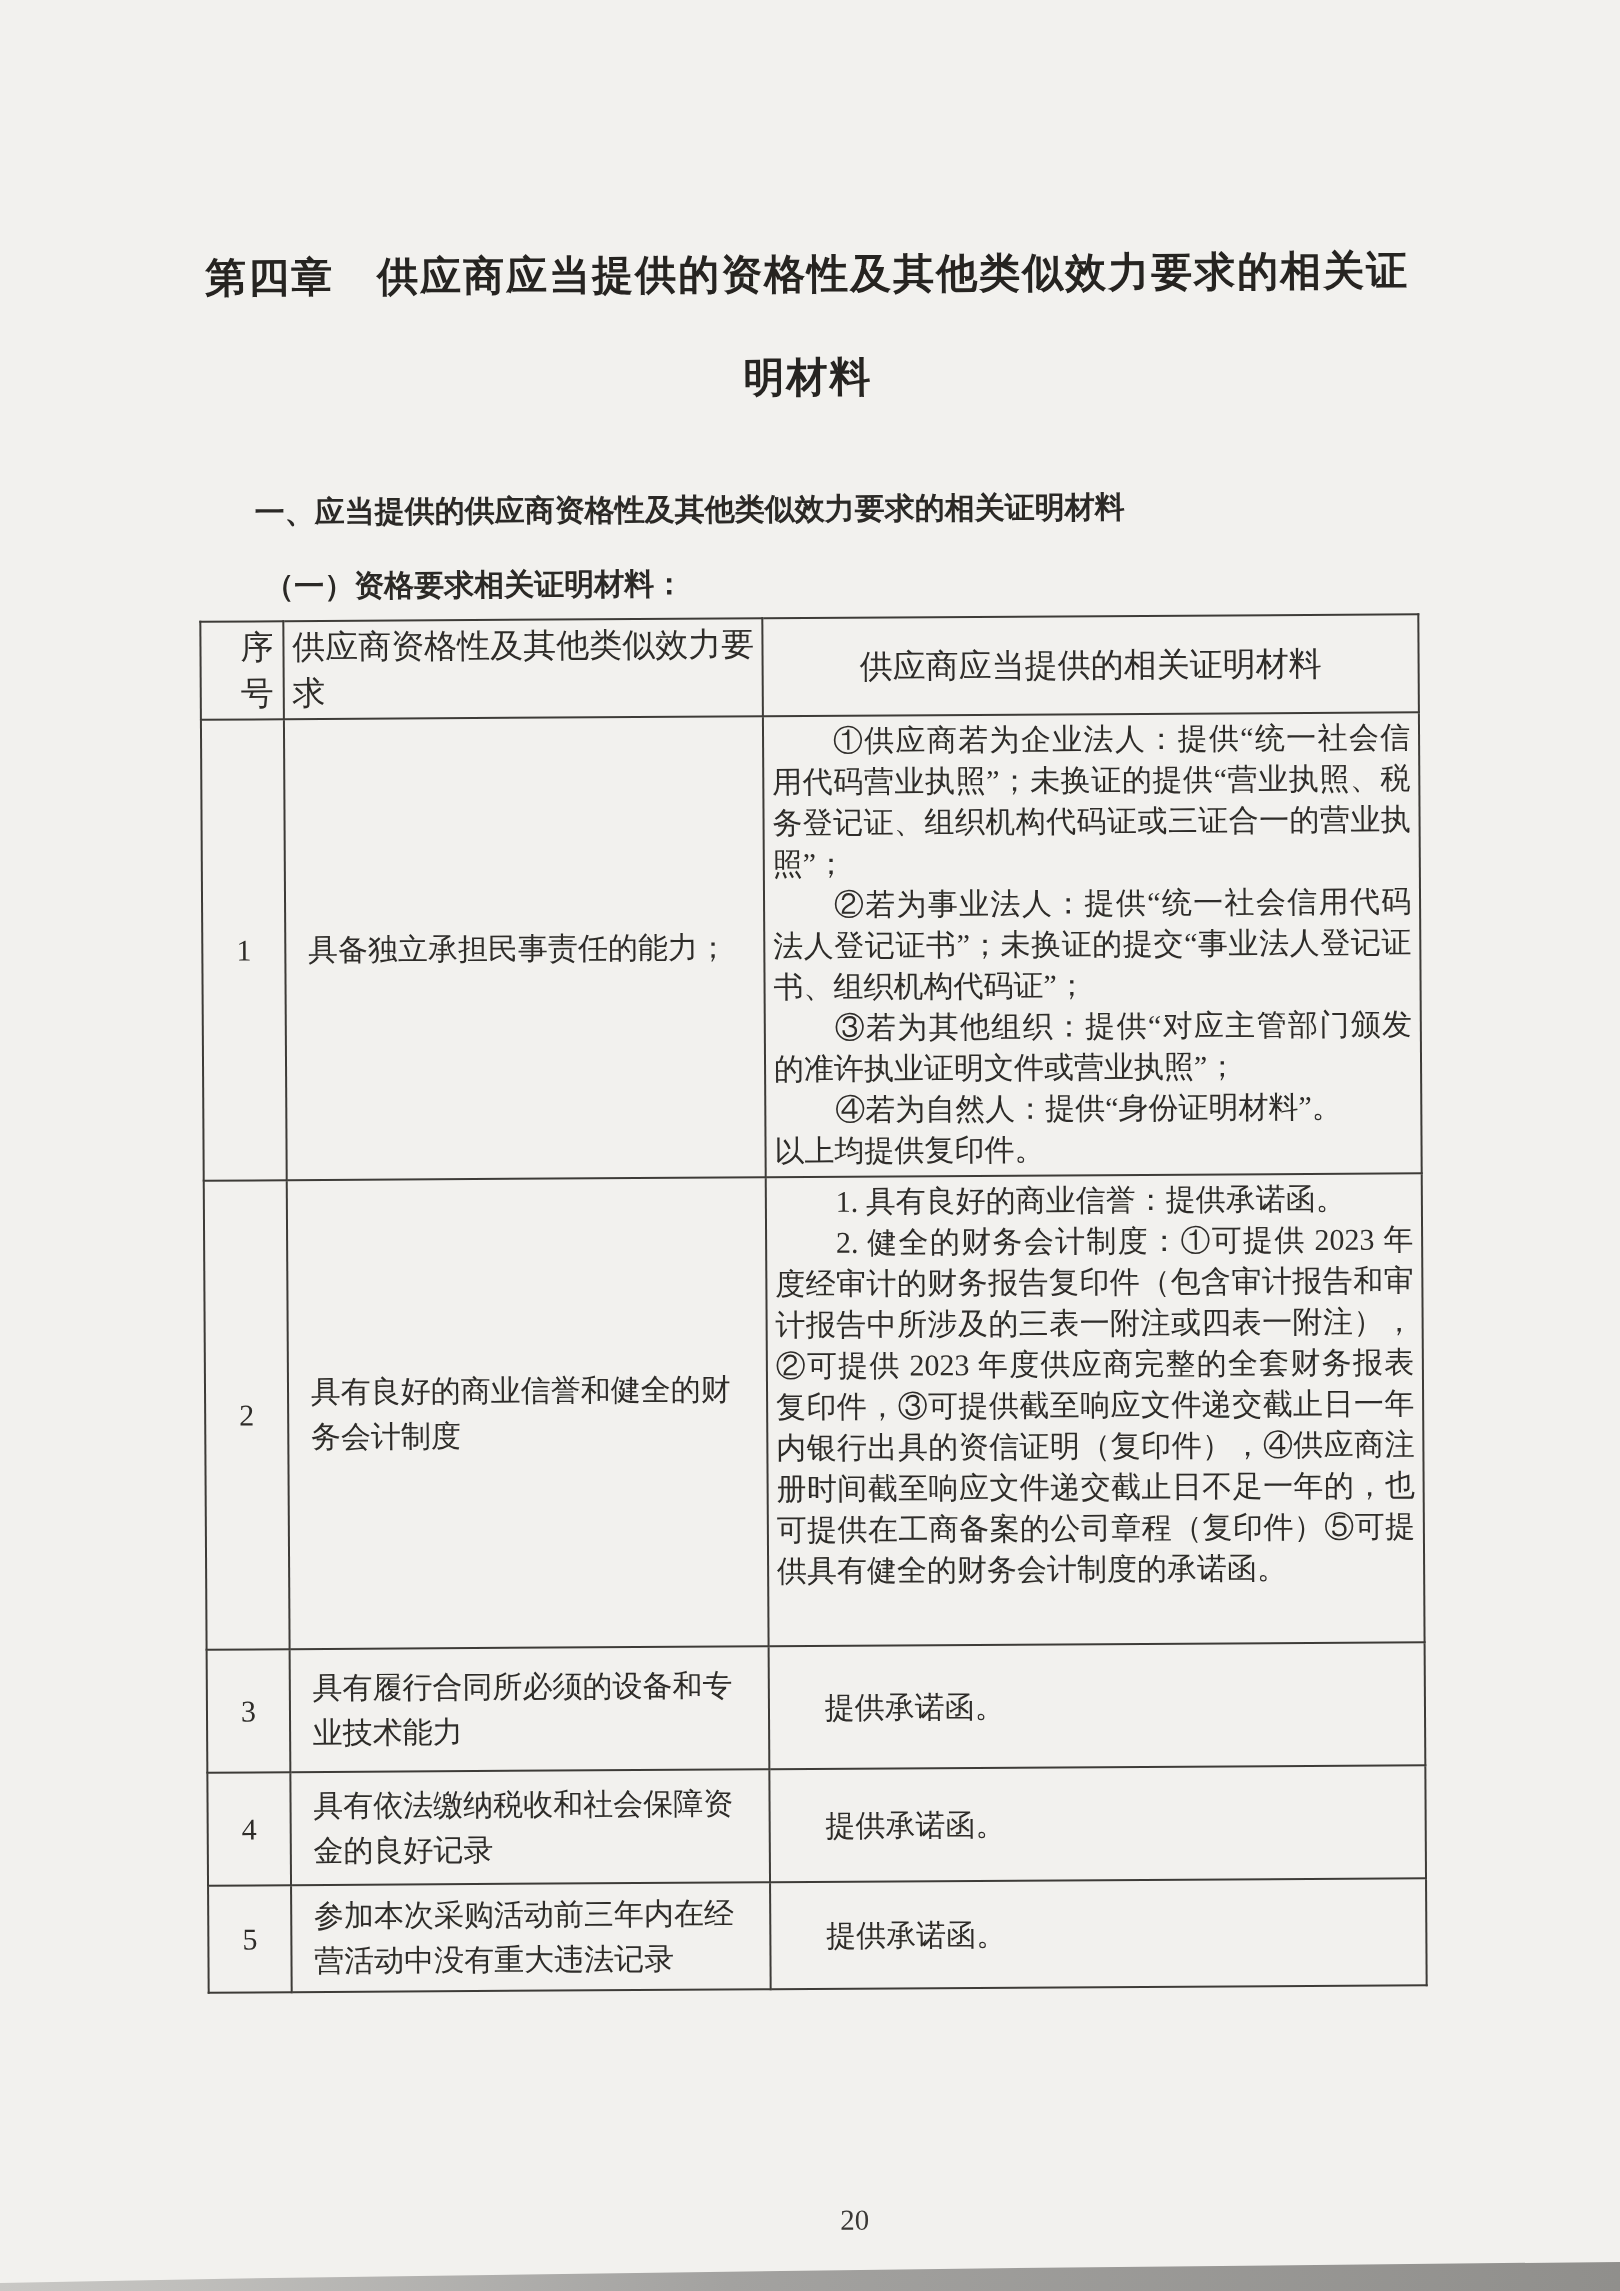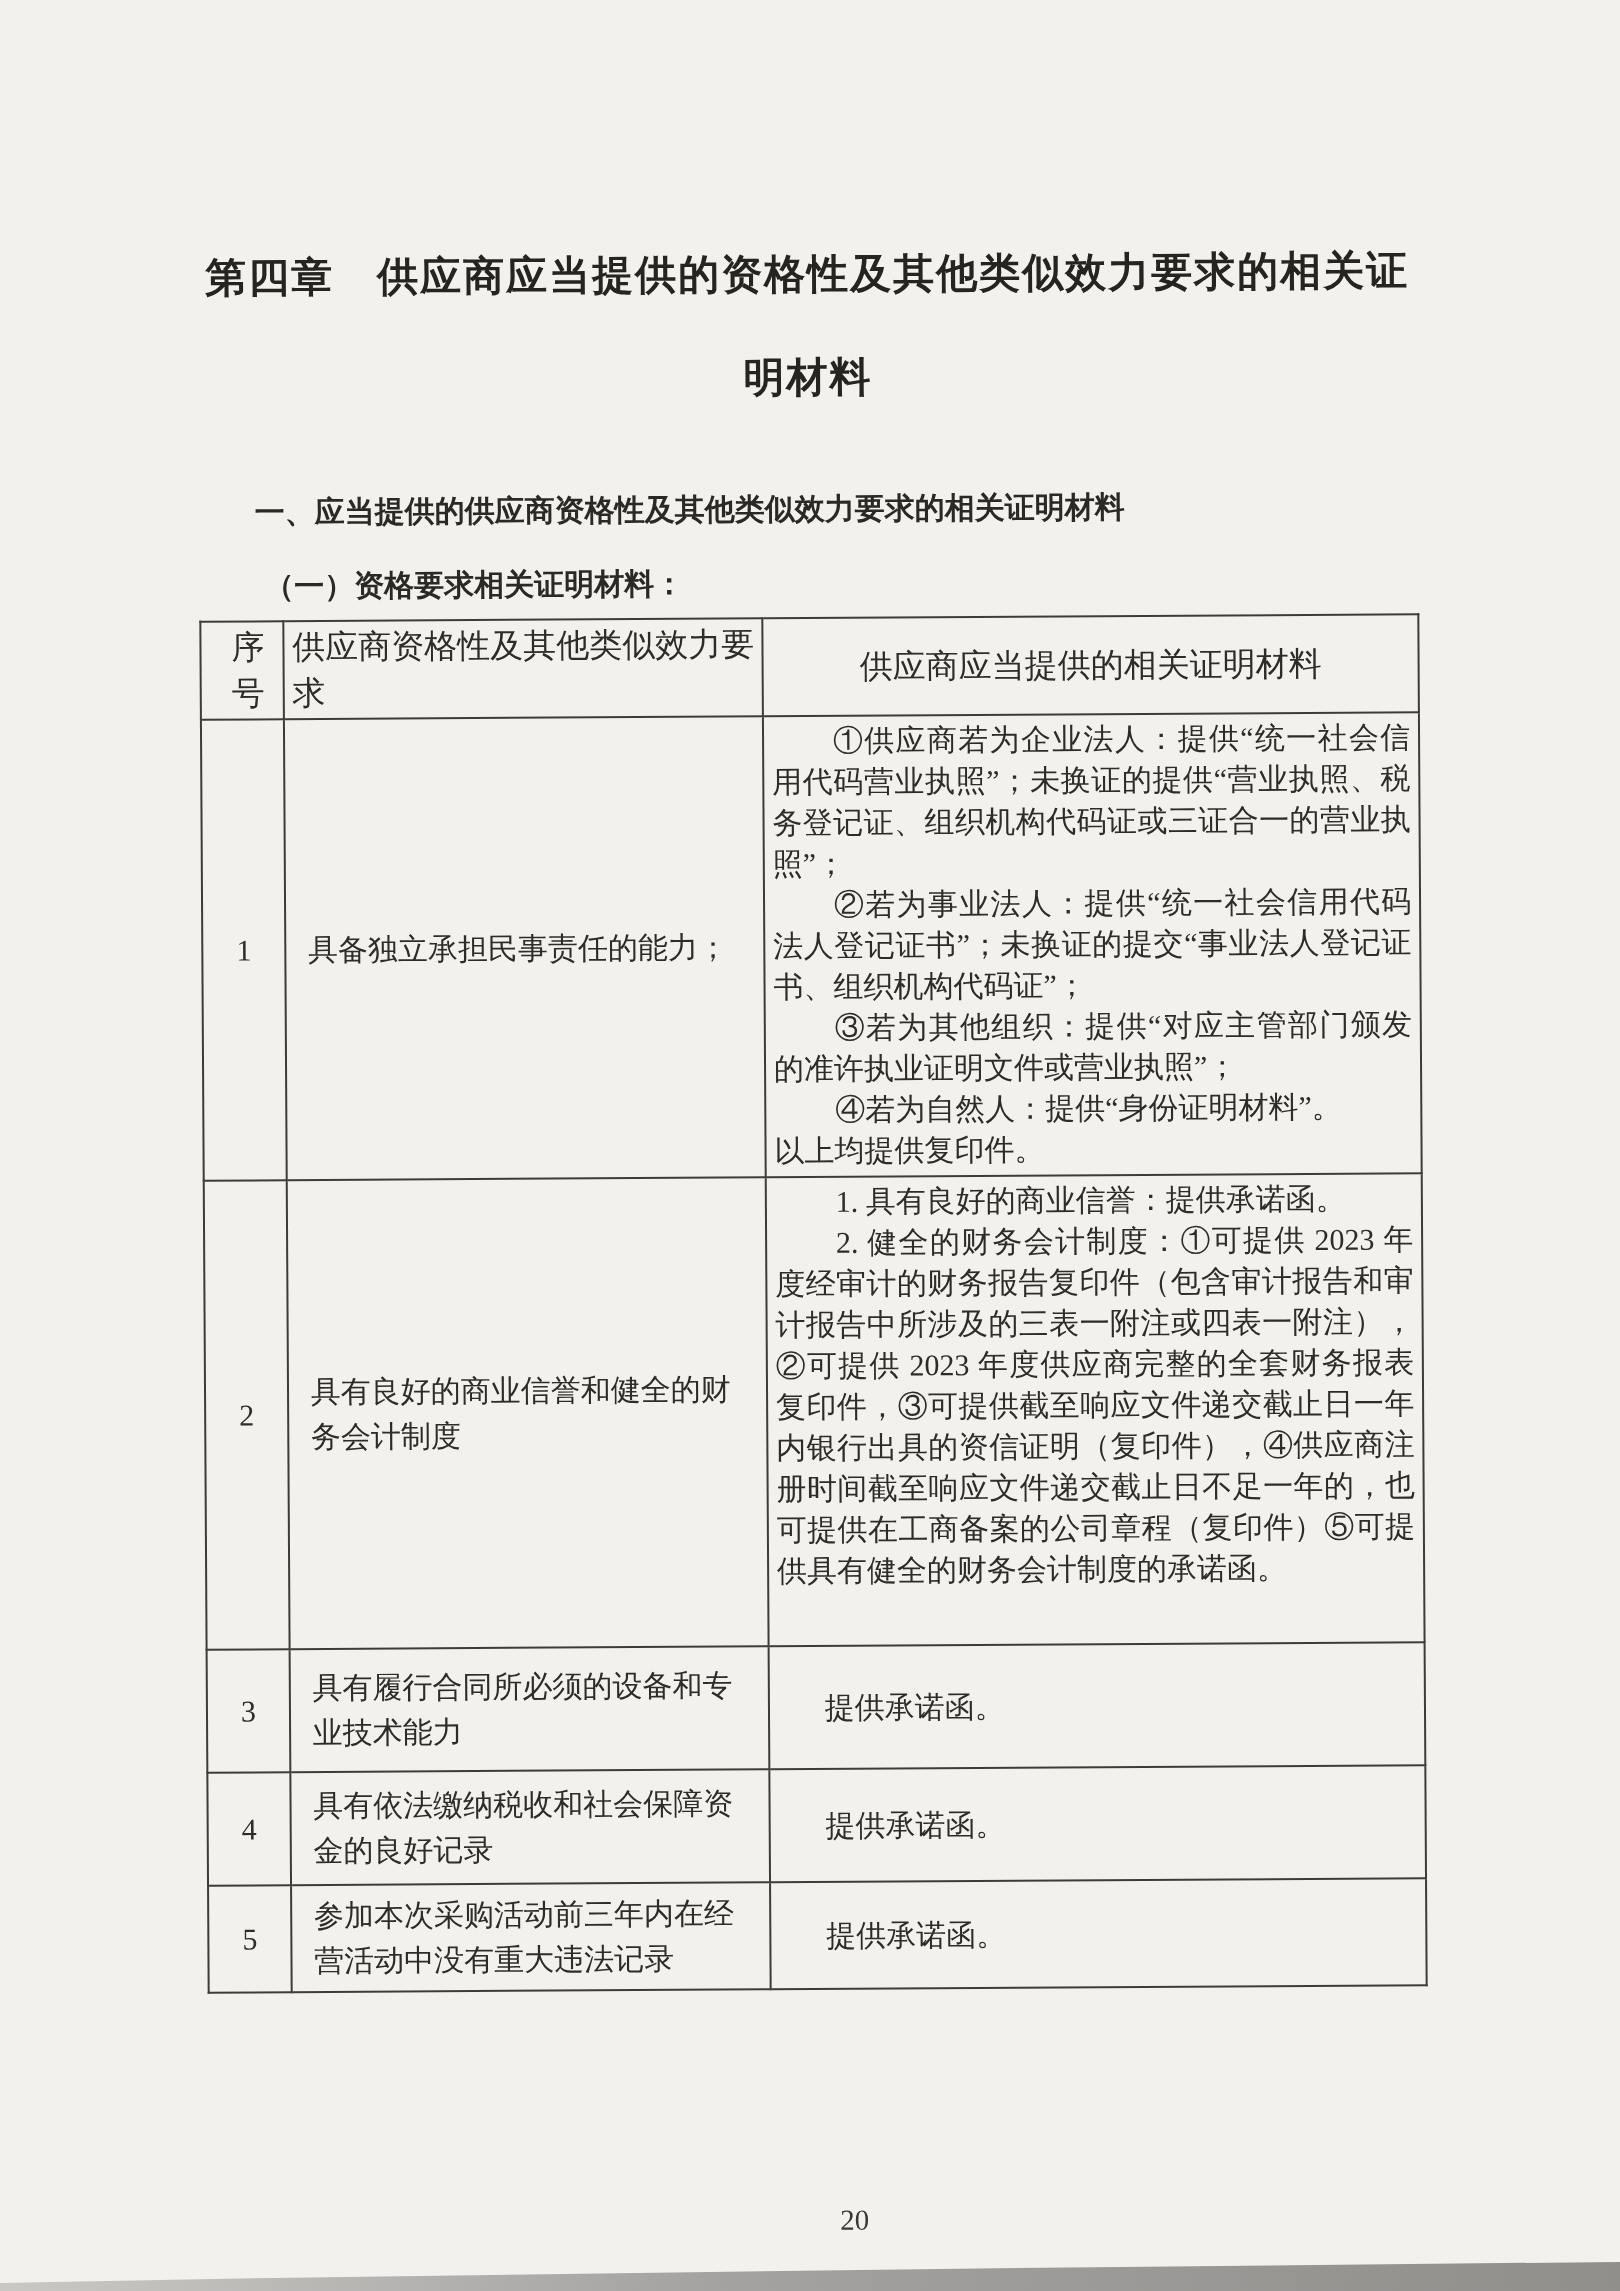--- a/index.html
+++ b/index.html
@@ -53,21 +53,21 @@
   }
   table.qual th, table.qual td {
     border: 2px solid #3e3c38;
     box-sizing: border-box;
     font-weight: normal;
   }
   col.c-no  { width: 83px; }
   col.c-req { width: 479px; }
 
   th { font-size: 33px; line-height: 46px; vertical-align: middle; }
-  th.h-no   { height: 89px; text-align: center; padding: 2px 30px; }
+  th.h-no   { height: 89px; text-align: center; padding: 2px 39px; }
   th.h-req  { text-align: left; padding: 2px 0 2px 7.8px; }
   th.h-proof{ text-align: center; padding: 2px 5.9px; }
 
   td { font-size: 30px; }
   td.cell-no {
     text-align: center;
     vertical-align: middle;
     line-height: 39px;
   }
   td.cell-req {

